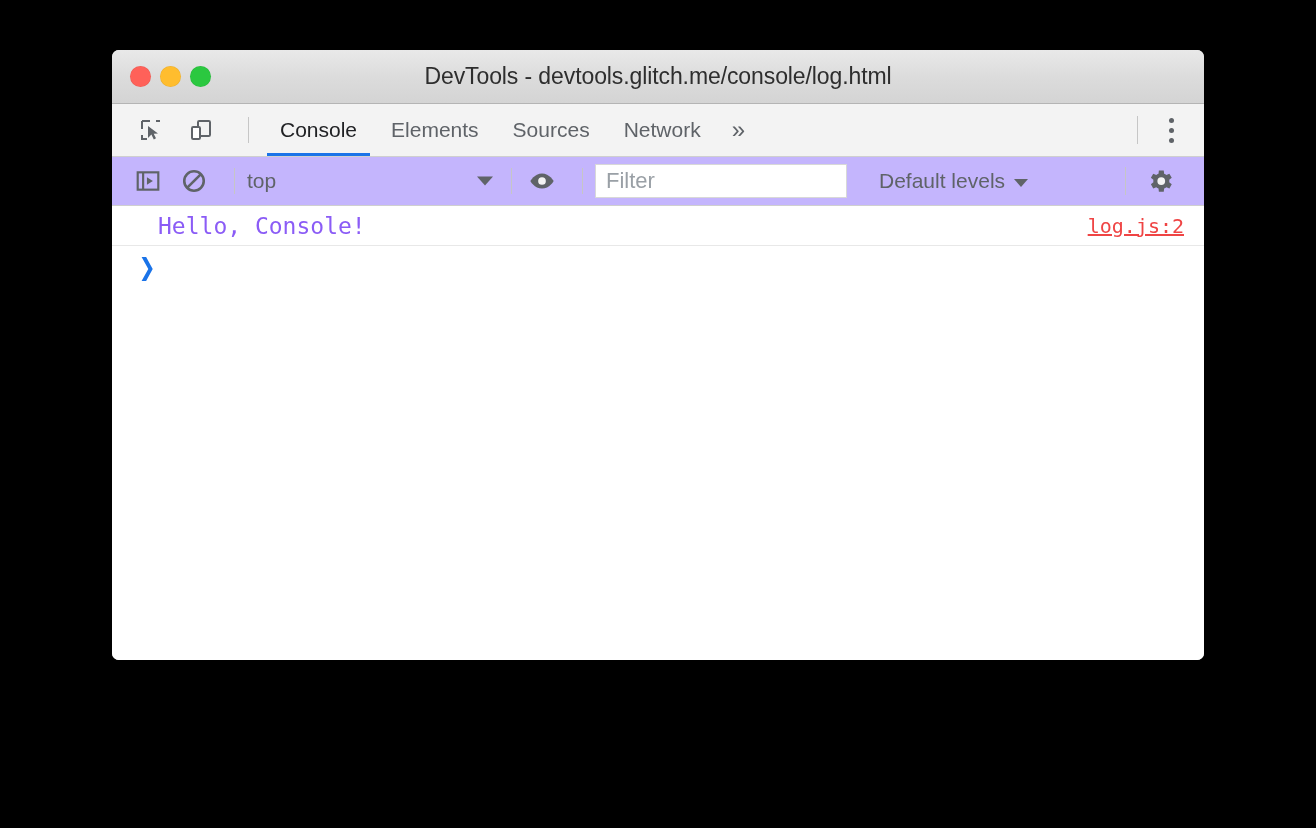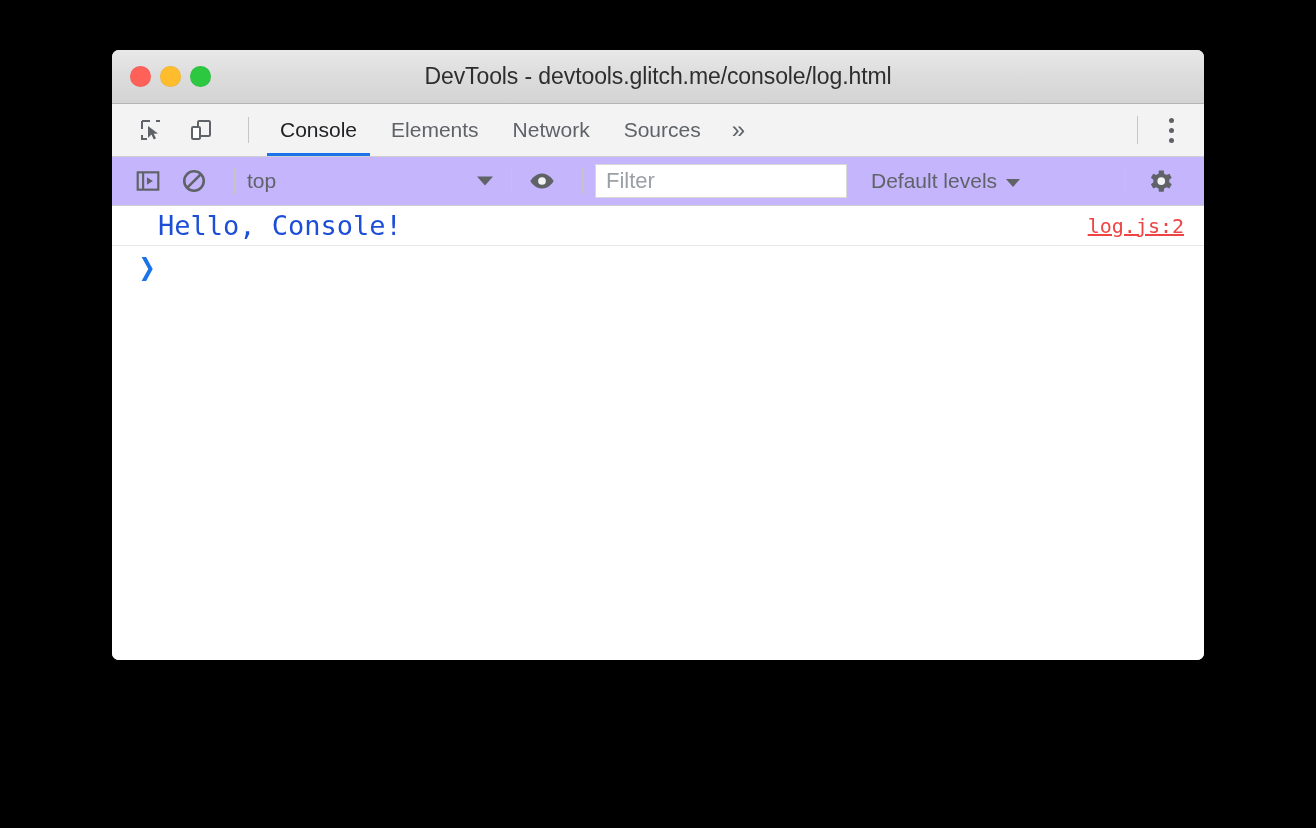--- a/index.html
+++ b/index.html
@@ -212,21 +212,21 @@
     align-items: center;
     padding: 0 10px;
     box-sizing: border-box;
     font-size: 22px;
     color: #9aa0a6;
   }
   .levels {
     display: flex;
     align-items: center;
     gap: 9px;
-    margin-left: 24px;
+    margin-left: 32px;
     font-size: 21px;
     color: #5f6368;
     white-space: nowrap;
   }
   .levels .caret {
     width: 0; height: 0;
     border-left: 7px solid transparent;
     border-right: 7px solid transparent;
     border-top: 8px solid #5f6368;
     position: relative;
@@ -249,22 +249,22 @@
     display: flex;
     align-items: center;
     justify-content: space-between;
     height: 40px;
     border-bottom: 1px solid #e8e8e8;
     padding: 0 20px 0 46px;
     box-sizing: border-box;
   }
   .msg-text {
     font-family: "DejaVu Sans Mono", monospace;
-    font-size: 27px;
-    color: #1d4ed8;
+    font-size: 23px;
+    color: #8b5cf6;
     white-space: pre;
   }
   .msg-link {
     font-family: "DejaVu Sans Mono", monospace;
     font-size: 20px;
     color: #ef4444;
     text-decoration: underline;
     white-space: pre;
   }
   .prompt-row {
@@ -315,22 +315,22 @@
             <rect x="9" y="3" width="12" height="15" rx="1.2" fill="none" stroke="#5f6368" stroke-width="2"></rect>
             <rect x="3" y="9" width="8" height="12" rx="1.2" fill="#ffffff" stroke="#5f6368" stroke-width="2"></rect>
           </svg>
         </div>
         <div class="tb-sep"></div>
       </div>
 
       <div class="tabs">
         <div class="tab active">Console</div>
         <div class="tab">Elements</div>
+        <div class="tab">Sources</div>
         <div class="tab">Network</div>
-        <div class="tab">Sources</div>
         <div class="tab-more">»</div>
       </div>
 
       <div class="tb-right">
         <div class="vsep"></div>
         <div class="kebab">
           <i></i>
             <i></i>
             <i></i>
         </div>

